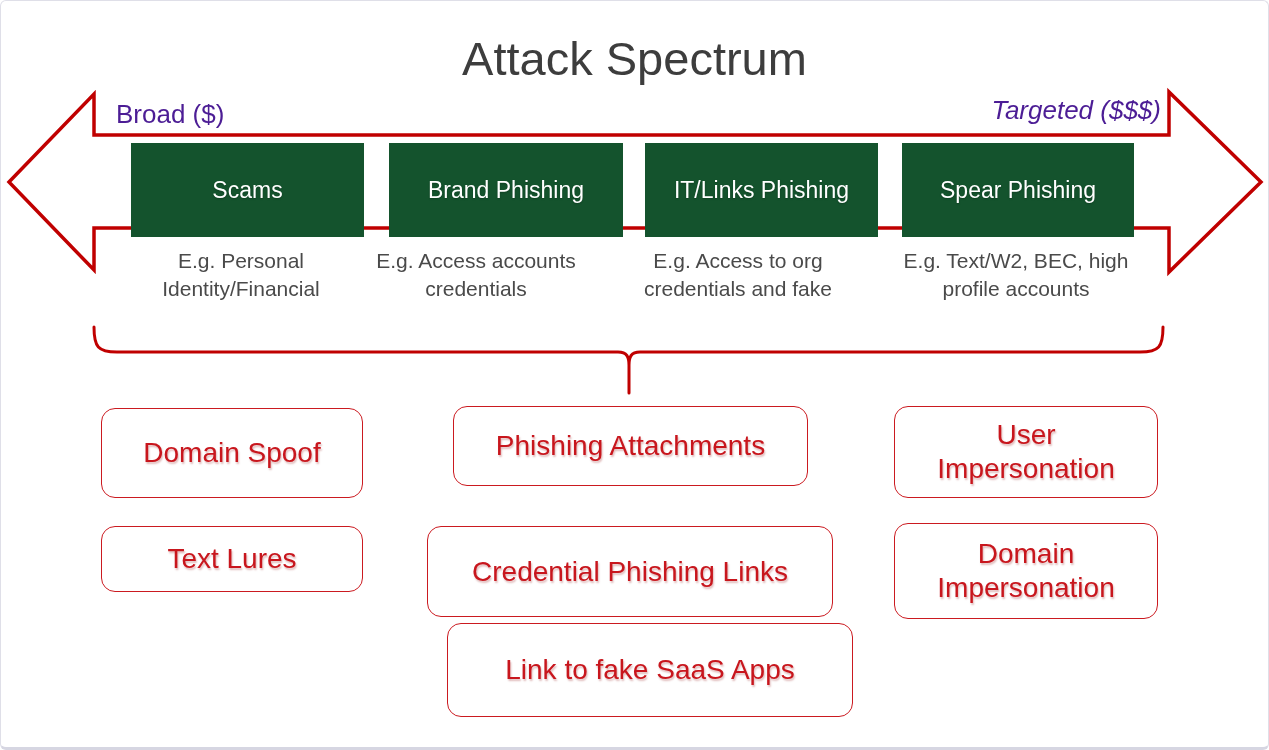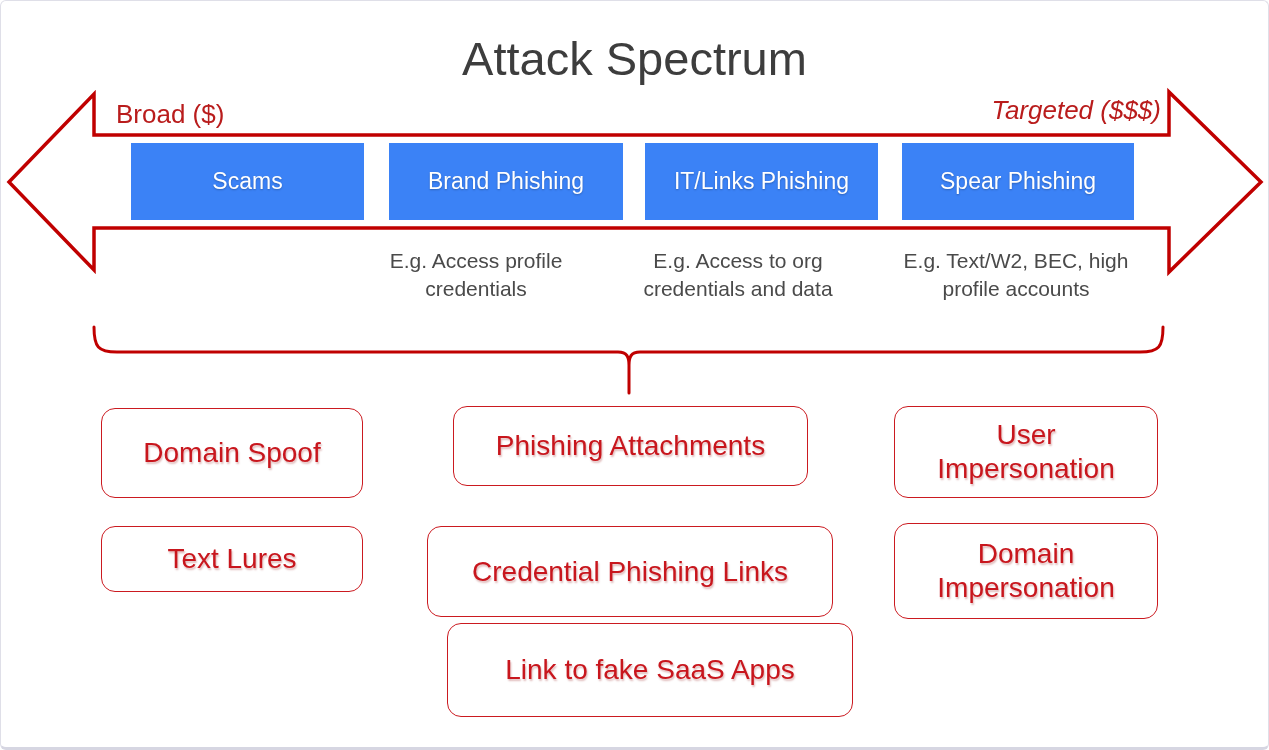--- a/index.html
+++ b/index.html
@@ -17,28 +17,28 @@
   .title{
     position:absolute;top:32px;left:0;width:100%;
     text-align:center;
     font-size:47px;line-height:52px;font-weight:300;
     color:#3D3D3D;
   }
   svg.layer{position:absolute;top:0;left:0;}
   .axis-label{
     position:absolute;
     font-size:26px;line-height:32px;
-    color:#b91c1c;
+    color:#4c1d95;
     white-space:nowrap;
   }
   .axis-label.left{left:115px;top:97px;}
   .axis-label.right{right:107px;top:93px;text-align:right;font-style:italic;}
   .cat{
-    position:absolute;top:142px;height:77px;
-    background:#3b82f6;
+    position:absolute;top:142px;height:94px;
+    background:#14532d;
     display:flex;align-items:center;justify-content:center;
   }
   .cat span{
     color:#ffffff;font-size:23px;
     text-shadow:0 1px 2px rgba(0,0,0,0.25);
     white-space:nowrap;
   }
   .ex{
     position:absolute;top:246px;width:250px;
     text-align:center;
@@ -81,24 +81,26 @@
   <div class="cat" style="left:388px;width:234px">
     <span>Brand Phishing</span>
   </div>
   <div class="cat" style="left:644px;width:233px">
     <span>IT/Links Phishing</span>
   </div>
   <div class="cat" style="left:901px;width:232px">
     <span>Spear Phishing</span>
   </div>
 
-  <div class="ex" style="left:350px">E.g. Access profile
+  <div class="ex" style="left:115px">E.g. Personal
+Identity/Financial</div>
+  <div class="ex" style="left:350px">E.g. Access accounts
 credentials</div>
   <div class="ex" style="left:612px">E.g. Access to org
-credentials and data</div>
+credentials and fake</div>
   <div class="ex" style="left:890px">E.g. Text/W2, BEC, high
 profile accounts</div>
 
   <div class="tech" style="left:100px;top:407px;width:262px;height:90px">Domain Spoof</div>
   <div class="tech" style="left:100px;top:525px;width:262px;height:66px">Text Lures</div>
 
   <div class="tech" style="left:452px;top:405px;width:355px;height:80px">Phishing Attachments</div>
   <div class="tech" style="left:426px;top:525px;width:406px;height:91px">Credential Phishing Links</div>
   <div class="tech" style="left:446px;top:622px;width:406px;height:94px">Link to fake SaaS Apps</div>
 

